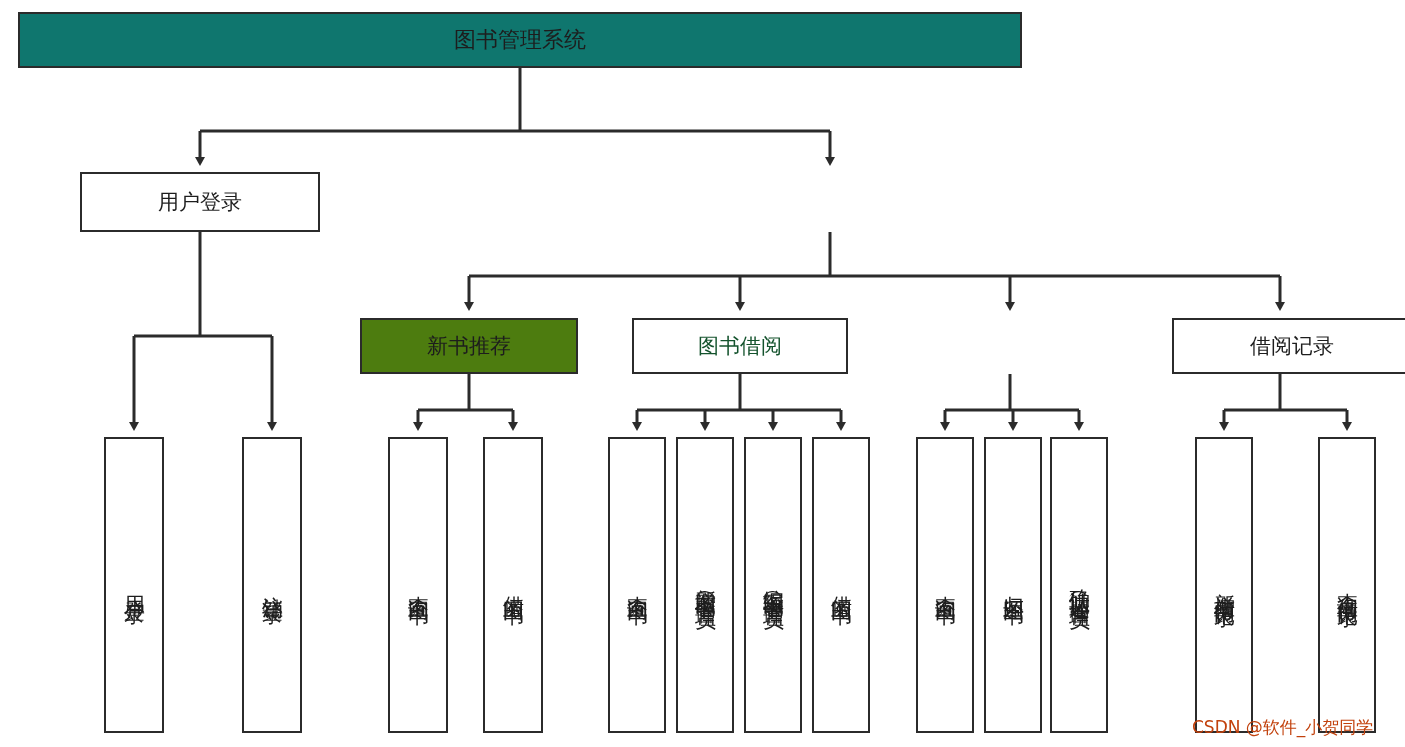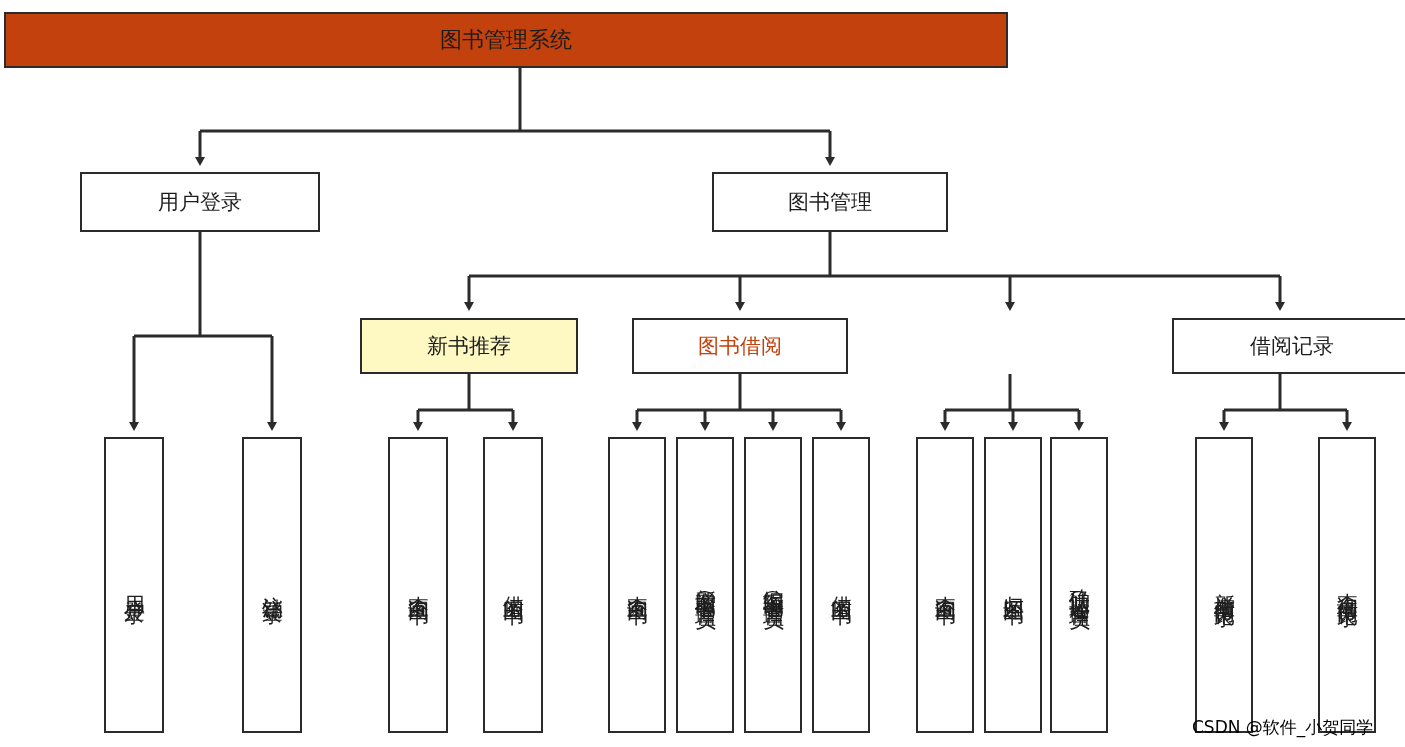--- a/index.html
+++ b/index.html
@@ -120,36 +120,33 @@
       <path d="M1013,410 L1013,423" marker-end="url(#arrowhead)"></path>
       <path d="M1079,410 L1079,423" marker-end="url(#arrowhead)"></path>
 
       <path d="M1280,374 L1280,410"></path>
       <path d="M1224,410 L1347,410"></path>
       <path d="M1224,410 L1224,423" marker-end="url(#arrowhead)"></path>
       <path d="M1347,410 L1347,423" marker-end="url(#arrowhead)"></path>
     </g>
   </svg>
 
-  <div class="node horiz root" style="left: 4px; top: 12px; width: 1004px; height: 56px; background: #c2410c; border-color: rgb(43, 43, 43);">
+  <div class="node horiz root" style="left: 18px; top: 12px; width: 1004px; height: 56px; background: #0f766e; border-color: rgb(43, 43, 43);">
     <span class="node-label" style="color: rgb(29, 29, 29);">图书管理系统</span>
   </div>
 
   <div class="node horiz" style="left: 80px; top: 172px; width: 240px; height: 60px; background: rgb(255, 255, 255); border-color: rgb(43, 43, 43);">
     <span class="node-label" style="color: rgb(29, 29, 29);">用户登录</span>
   </div>
-  <div class="node horiz" style="left: 712px; top: 172px; width: 236px; height: 60px; background: rgb(255, 255, 255); border-color: rgb(43, 43, 43);">
-    <span class="node-label" style="color: rgb(29, 29, 29);">图书管理</span>
-  </div>
 
-  <div class="node horiz" style="left: 360px; top: 318px; width: 218px; height: 56px; background: #fef9c3; border-color: rgb(43, 43, 43);">
+  <div class="node horiz" style="left: 360px; top: 318px; width: 218px; height: 56px; background: #4d7c0f; border-color: rgb(43, 43, 43);">
     <span class="node-label" style="color: rgb(29, 29, 29);">新书推荐</span>
   </div>
   <div class="node horiz" style="left: 632px; top: 318px; width: 216px; height: 56px; background: rgb(255, 255, 255); border-color: rgb(43, 43, 43);">
-    <span class="node-label" style="color: #c2410c;">图书借阅</span>
+    <span class="node-label" style="color: #14532d;">图书借阅</span>
   </div>
   <div class="node horiz" style="left: 1172px; top: 318px; width: 240px; height: 56px; background: rgb(255, 255, 255); border-color: rgb(43, 43, 43);">
     <span class="node-label" style="color: rgb(29, 29, 29);">借阅记录</span>
   </div>
 
   <div class="node vert" style="left: 104px; top: 437px; width: 60px; height: 296px; background: rgb(255, 255, 255); border-color: rgb(43, 43, 43);">
     <span class="node-label" style="color: rgb(29, 29, 29);">用户登录</span>
   </div>
   <div class="node vert" style="left: 242px; top: 437px; width: 60px; height: 296px; background: rgb(255, 255, 255); border-color: rgb(43, 43, 43);">
     <span class="node-label" style="color: rgb(29, 29, 29);">注销登录</span>
@@ -181,15 +178,15 @@
   <div class="node vert" style="left: 1050px; top: 437px; width: 58px; height: 296px; background: rgb(255, 255, 255); border-color: rgb(43, 43, 43);">
     <span class="node-label" style="color: rgb(29, 29, 29);">确认归还（管理员）</span>
   </div>
   <div class="node vert" style="left: 1195px; top: 437px; width: 58px; height: 296px; background: rgb(255, 255, 255); border-color: rgb(43, 43, 43);">
     <span class="node-label" style="color: rgb(29, 29, 29);">新增借阅记录</span>
   </div>
   <div class="node vert" style="left: 1318px; top: 437px; width: 58px; height: 296px; background: rgb(255, 255, 255); border-color: rgb(43, 43, 43);">
     <span class="node-label" style="color: rgb(29, 29, 29);">查询借阅记录</span>
   </div>
 
-  <div class="watermark" style="left: 1192px; top: 716px; color: #000000;">CSDN @软件_小贺同学</div>
+  <div class="watermark" style="left: 1192px; top: 716px; color: #c2410c;">CSDN @软件_小贺同学</div>
 
 </div>
 
 </body></html>

